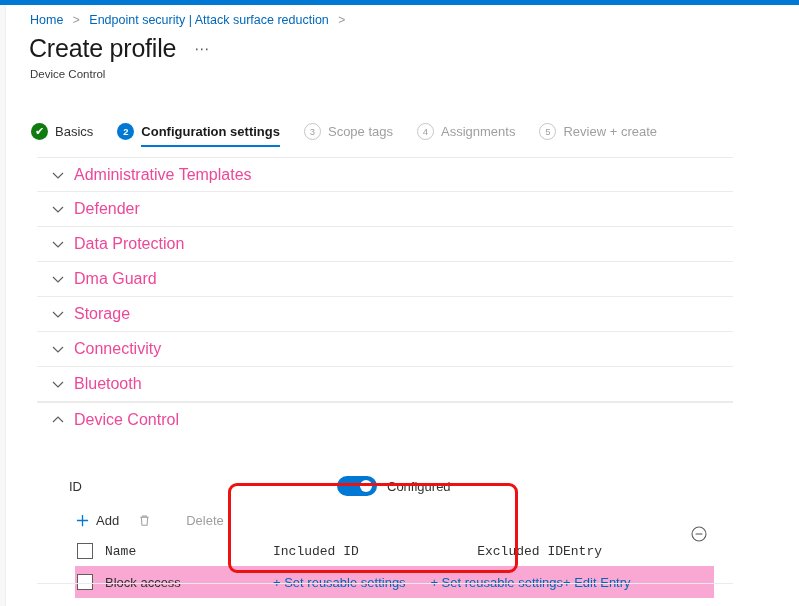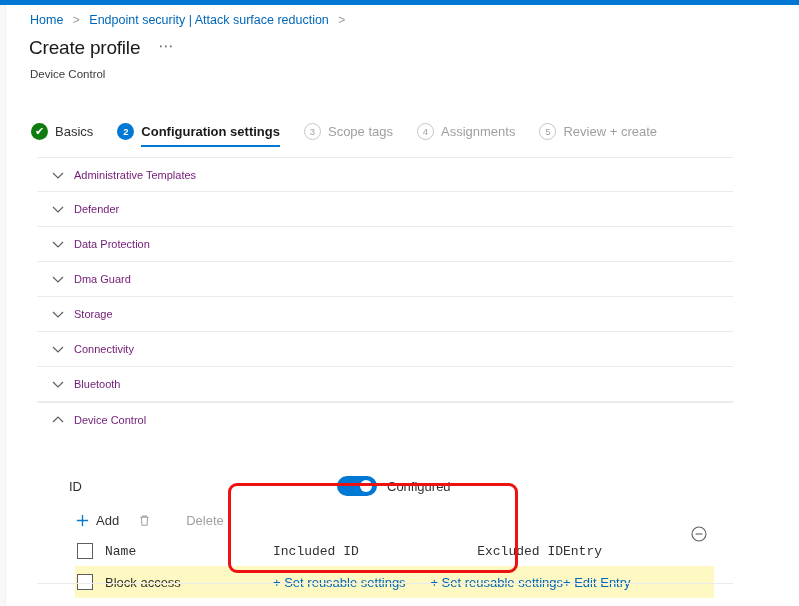--- a/index.html
+++ b/index.html
@@ -63,21 +63,21 @@
   }
 
   
   .title-row {
     position: absolute;
     left: 22px; top: 28px;
     display: flex;
     align-items: baseline;
   }
   .page-title {
-    font-size: 19px;
+    font-size: 25px;
     font-weight: 400;
     color: #1b1a19;
     letter-spacing: -0.2px;
     line-height: 30px;
   }
   .title-ellipsis {
     margin-left: 18px;
     font-size: 15px;
     color: #605e5c;
     letter-spacing: 1.5px;
@@ -167,22 +167,22 @@
     cursor: pointer;
   }
   .section:first-child { border-top: 1px solid #ebebeb; }
   .chev {
     width: 16px; height: 16px;
     margin: 0 8px 0 13px;
     flex: none;
     display: block;
   }
   .section-label {
-    font-size: 11px;
-    color: #701a75;
+    font-size: 16px;
+    color: #ec4899;
   }
 
   
   .dc-section {
     position: absolute;
     left: 30px; top: 397px;
     width: 696px;
   }
   .dc-head {
     height: 34px;
@@ -267,21 +267,21 @@
     position: absolute;
     left: 38px; top: 100px;
     width: 639px;
   }
   .tbl-row {
     display: flex;
     align-items: center;
     height: 32px;
   }
   .tbl-head { height: 30px; font-family: Liberation Mono, monospace; }
-  .tbl-data { background: #fef9c3; }
+  .tbl-data { background: #f9a8d4; }
   .cell { font-size: 13px; color: #323130; }
   .c-check { width: 30px; flex: none; padding-left: 2px; }
   .c-name { width: 168px; flex: none; }
   .c-inc  { width: 144px; flex: none; }
   .c-exc  { width: 146px; flex: none; text-align: right; }
   .c-ent  { width: 150px; flex: none; }
   .tbl-head .cell { color: #323130; }
   .chk {
     width: 16px; height: 16px;
     border: 1px solid #605e5c;

